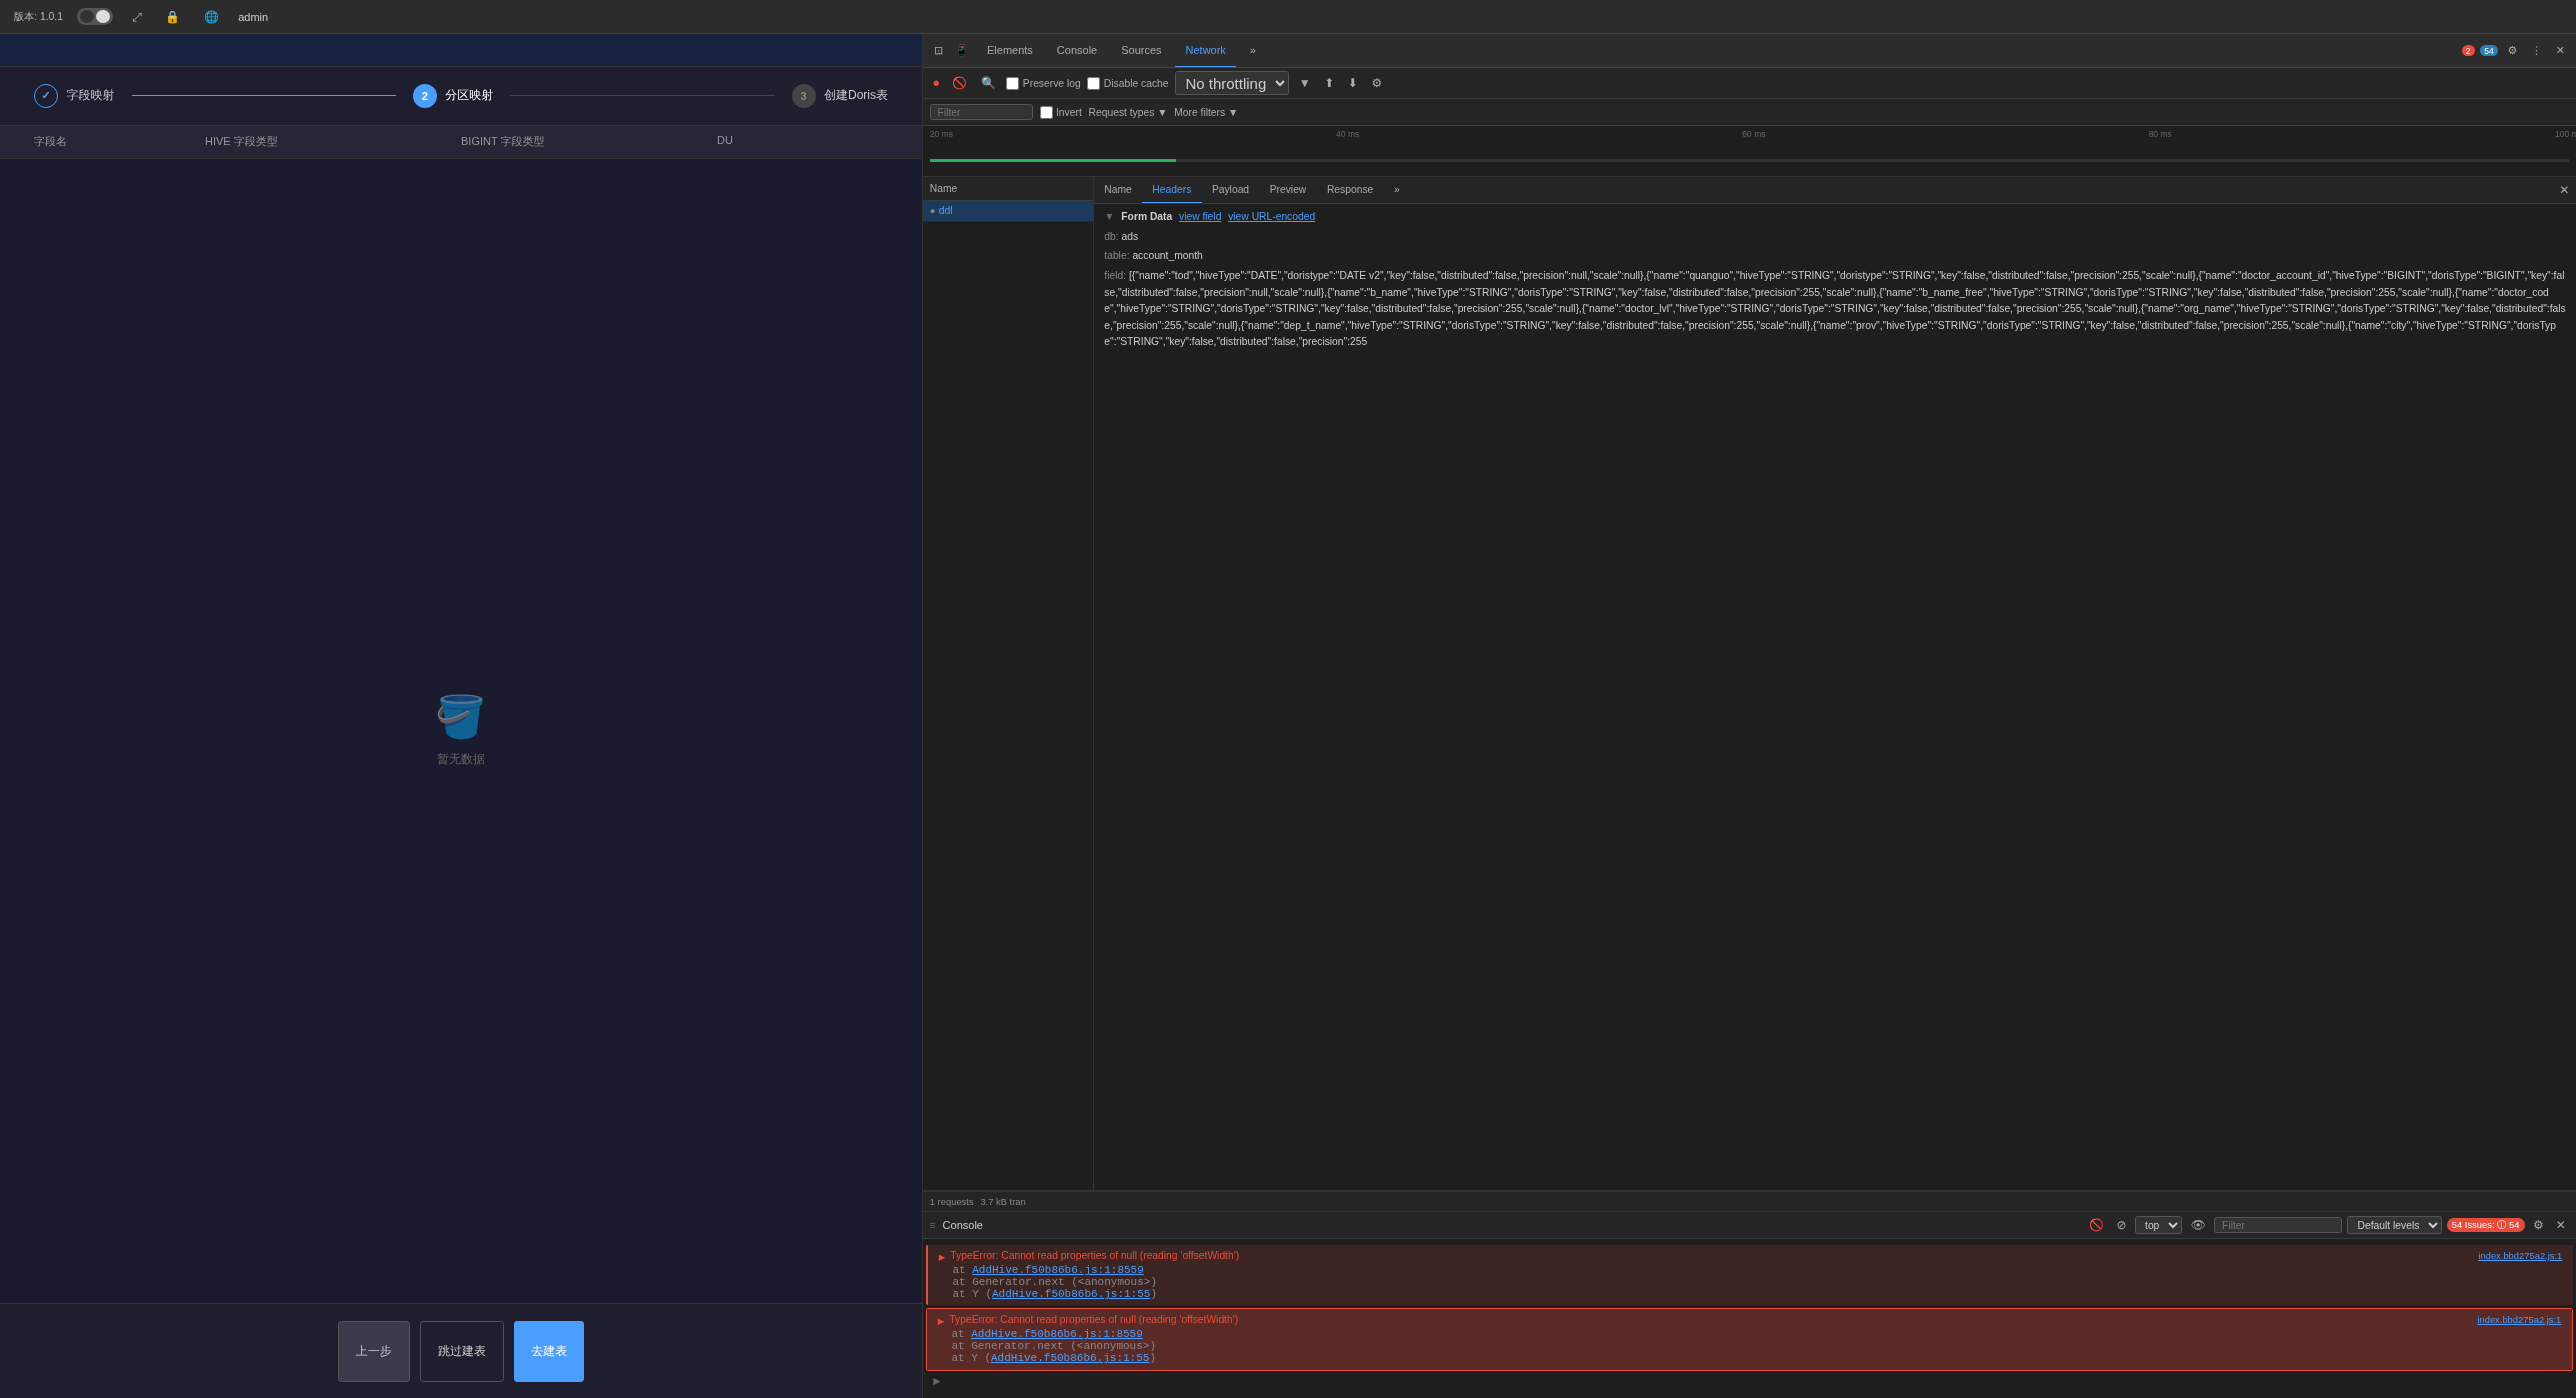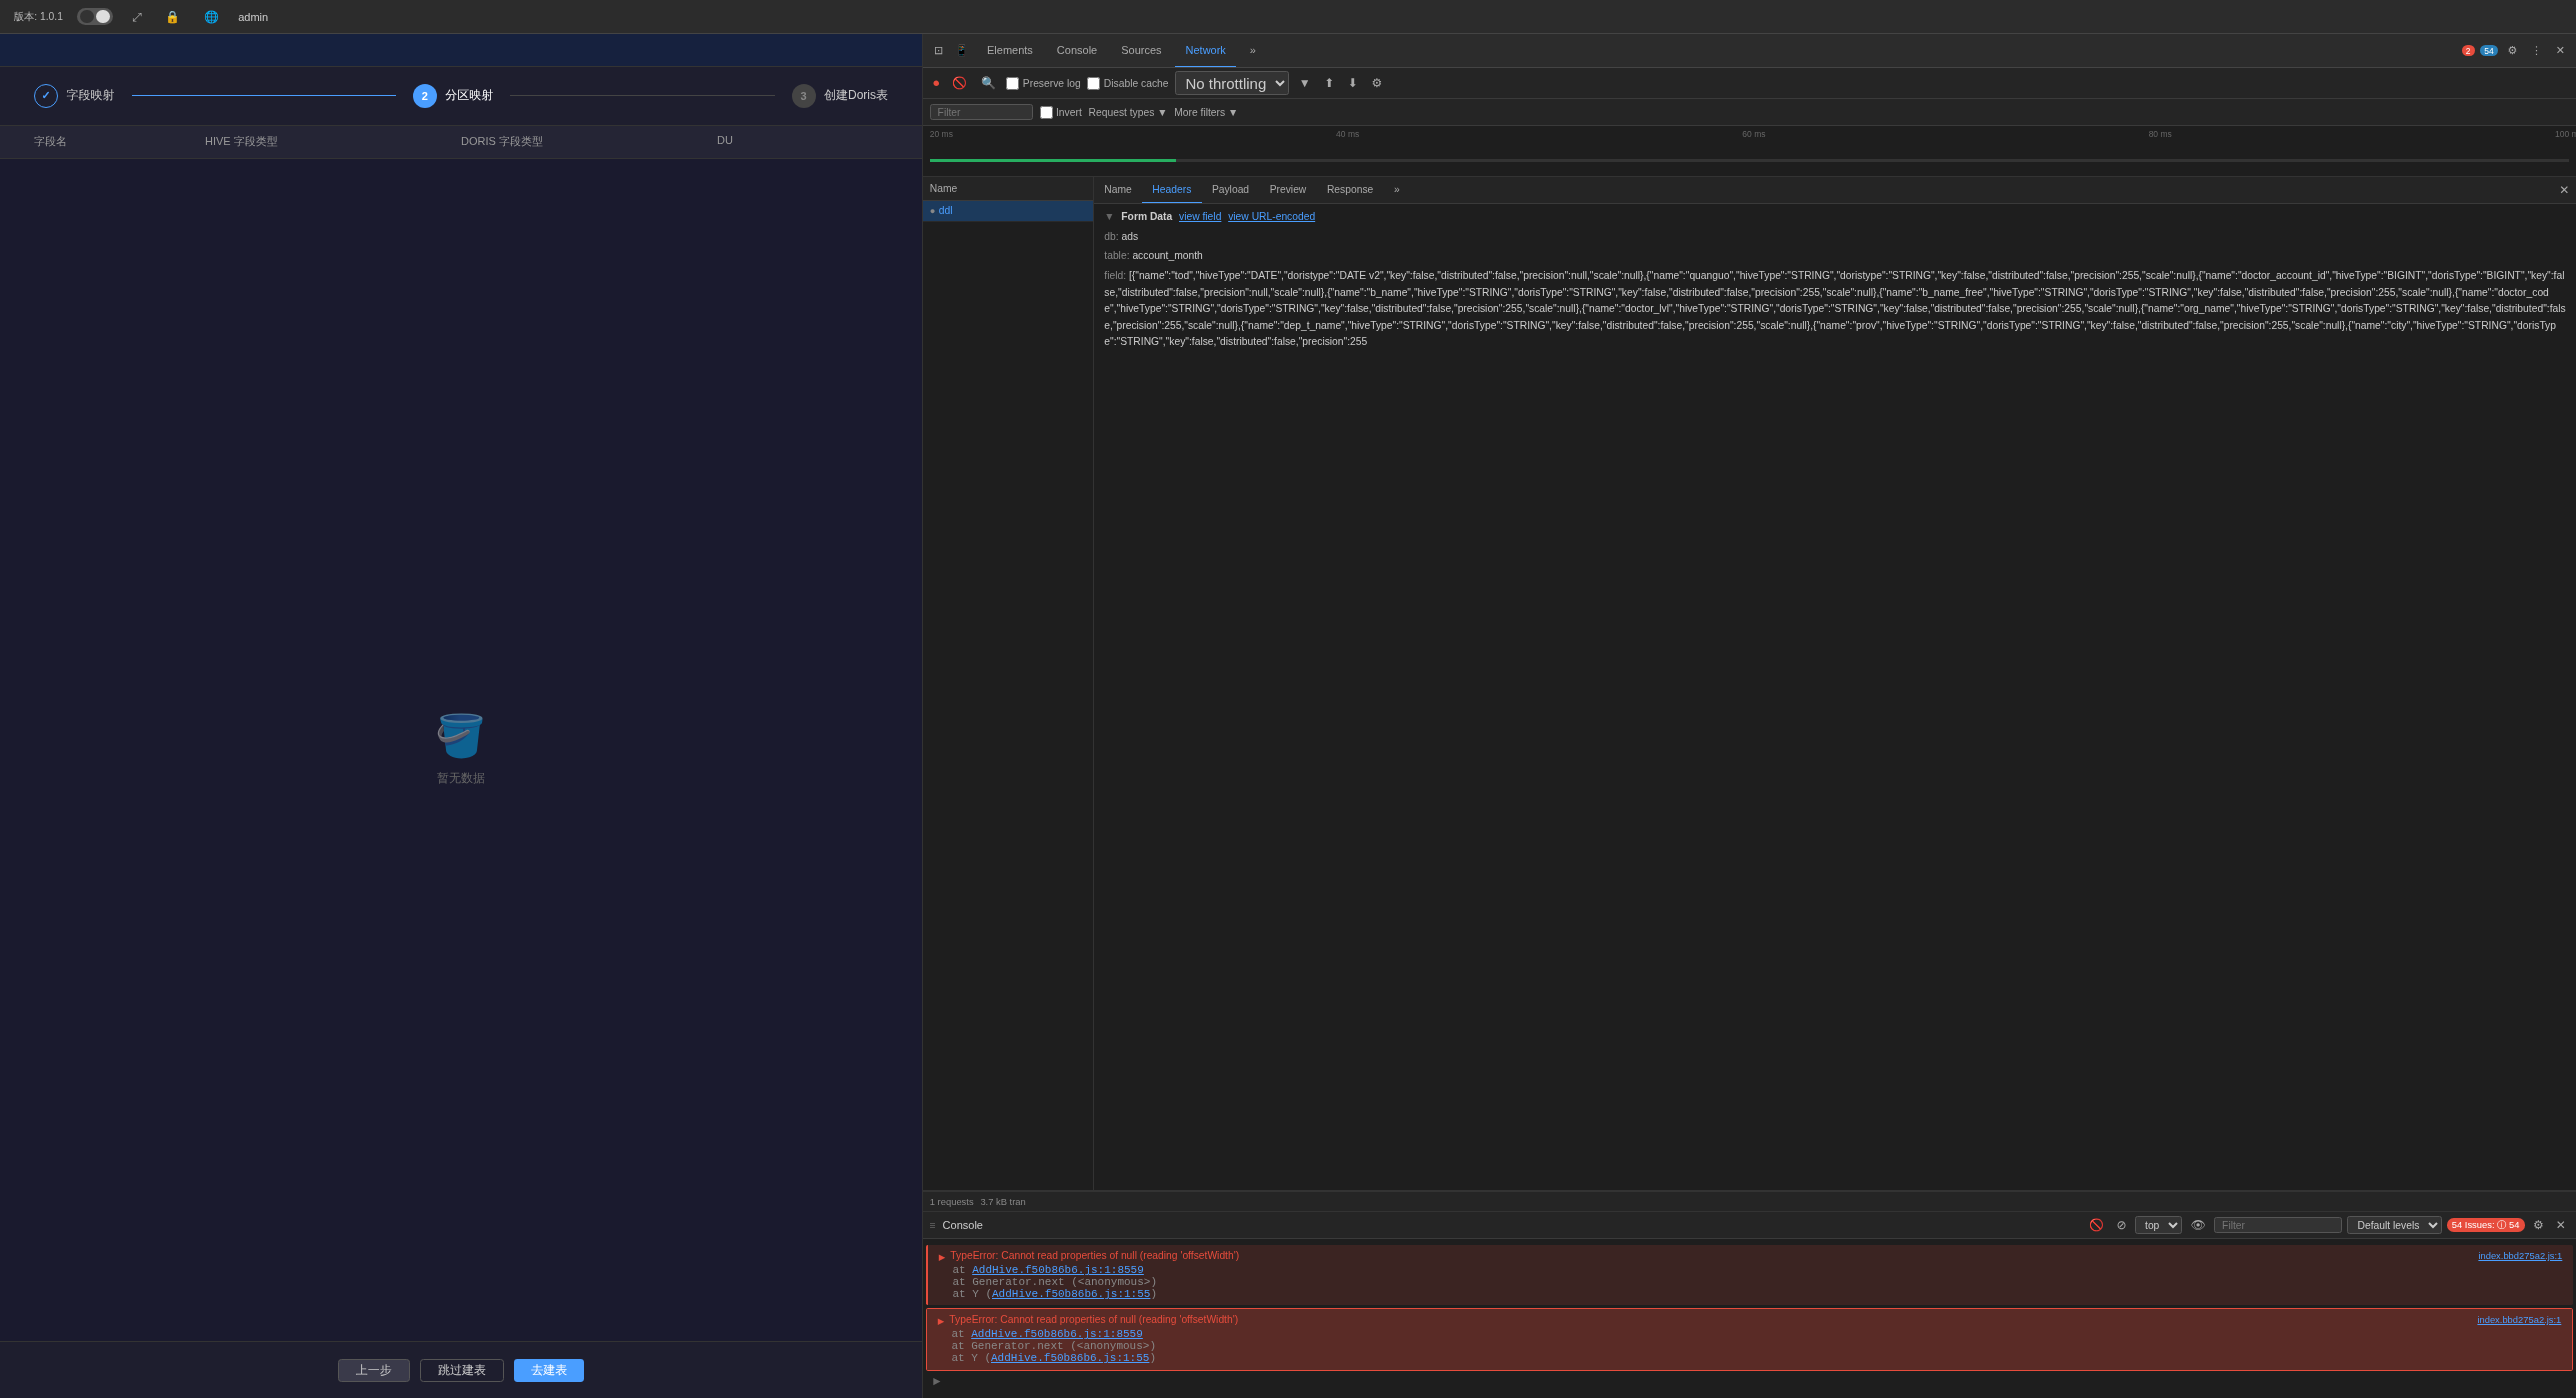--- a/index.html
+++ b/index.html
@@ -162,21 +162,21 @@
     
     .btn-container {
       display: flex;
       justify-content: center;
       gap: 10.3px;
       padding: 17px;
       background: #1e1e2e;
       border-top: 0.9px solid #333;
     }
     .btn {
-      padding: 2px 17px;
+      padding: 21px 17px;
       border-radius: 3.4px;
       border: none;
       cursor: pointer;
       font-size: 12px;
     }
     .btn-default {
       background: #3a3a4a;
       color: #ccc;
       border: 0.9px solid #555;
     }
@@ -624,21 +624,21 @@
       <div class="step-item">
         <div class="step-circle inactive">3</div>
         <span class="step-label">创建Doris表</span>
       </div>
     </div>
 
 
     <div class="table-header">
       <span class="col-field">字段名</span>
       <span class="col-hive">HIVE 字段类型</span>
-      <span class="col-doris">DORIS 字段类型</span>
+      <span class="col-doris">BIGINT 字段类型</span>
       <span class="col-dup">DU</span>
     </div>
 
     <div class="empty-state">
       <div class="empty-icon">🪣</div>
       <div class="empty-text">暂无数据</div>
     </div>
 
     <div class="btn-container">
       <button class="btn btn-default">上一步</button>

